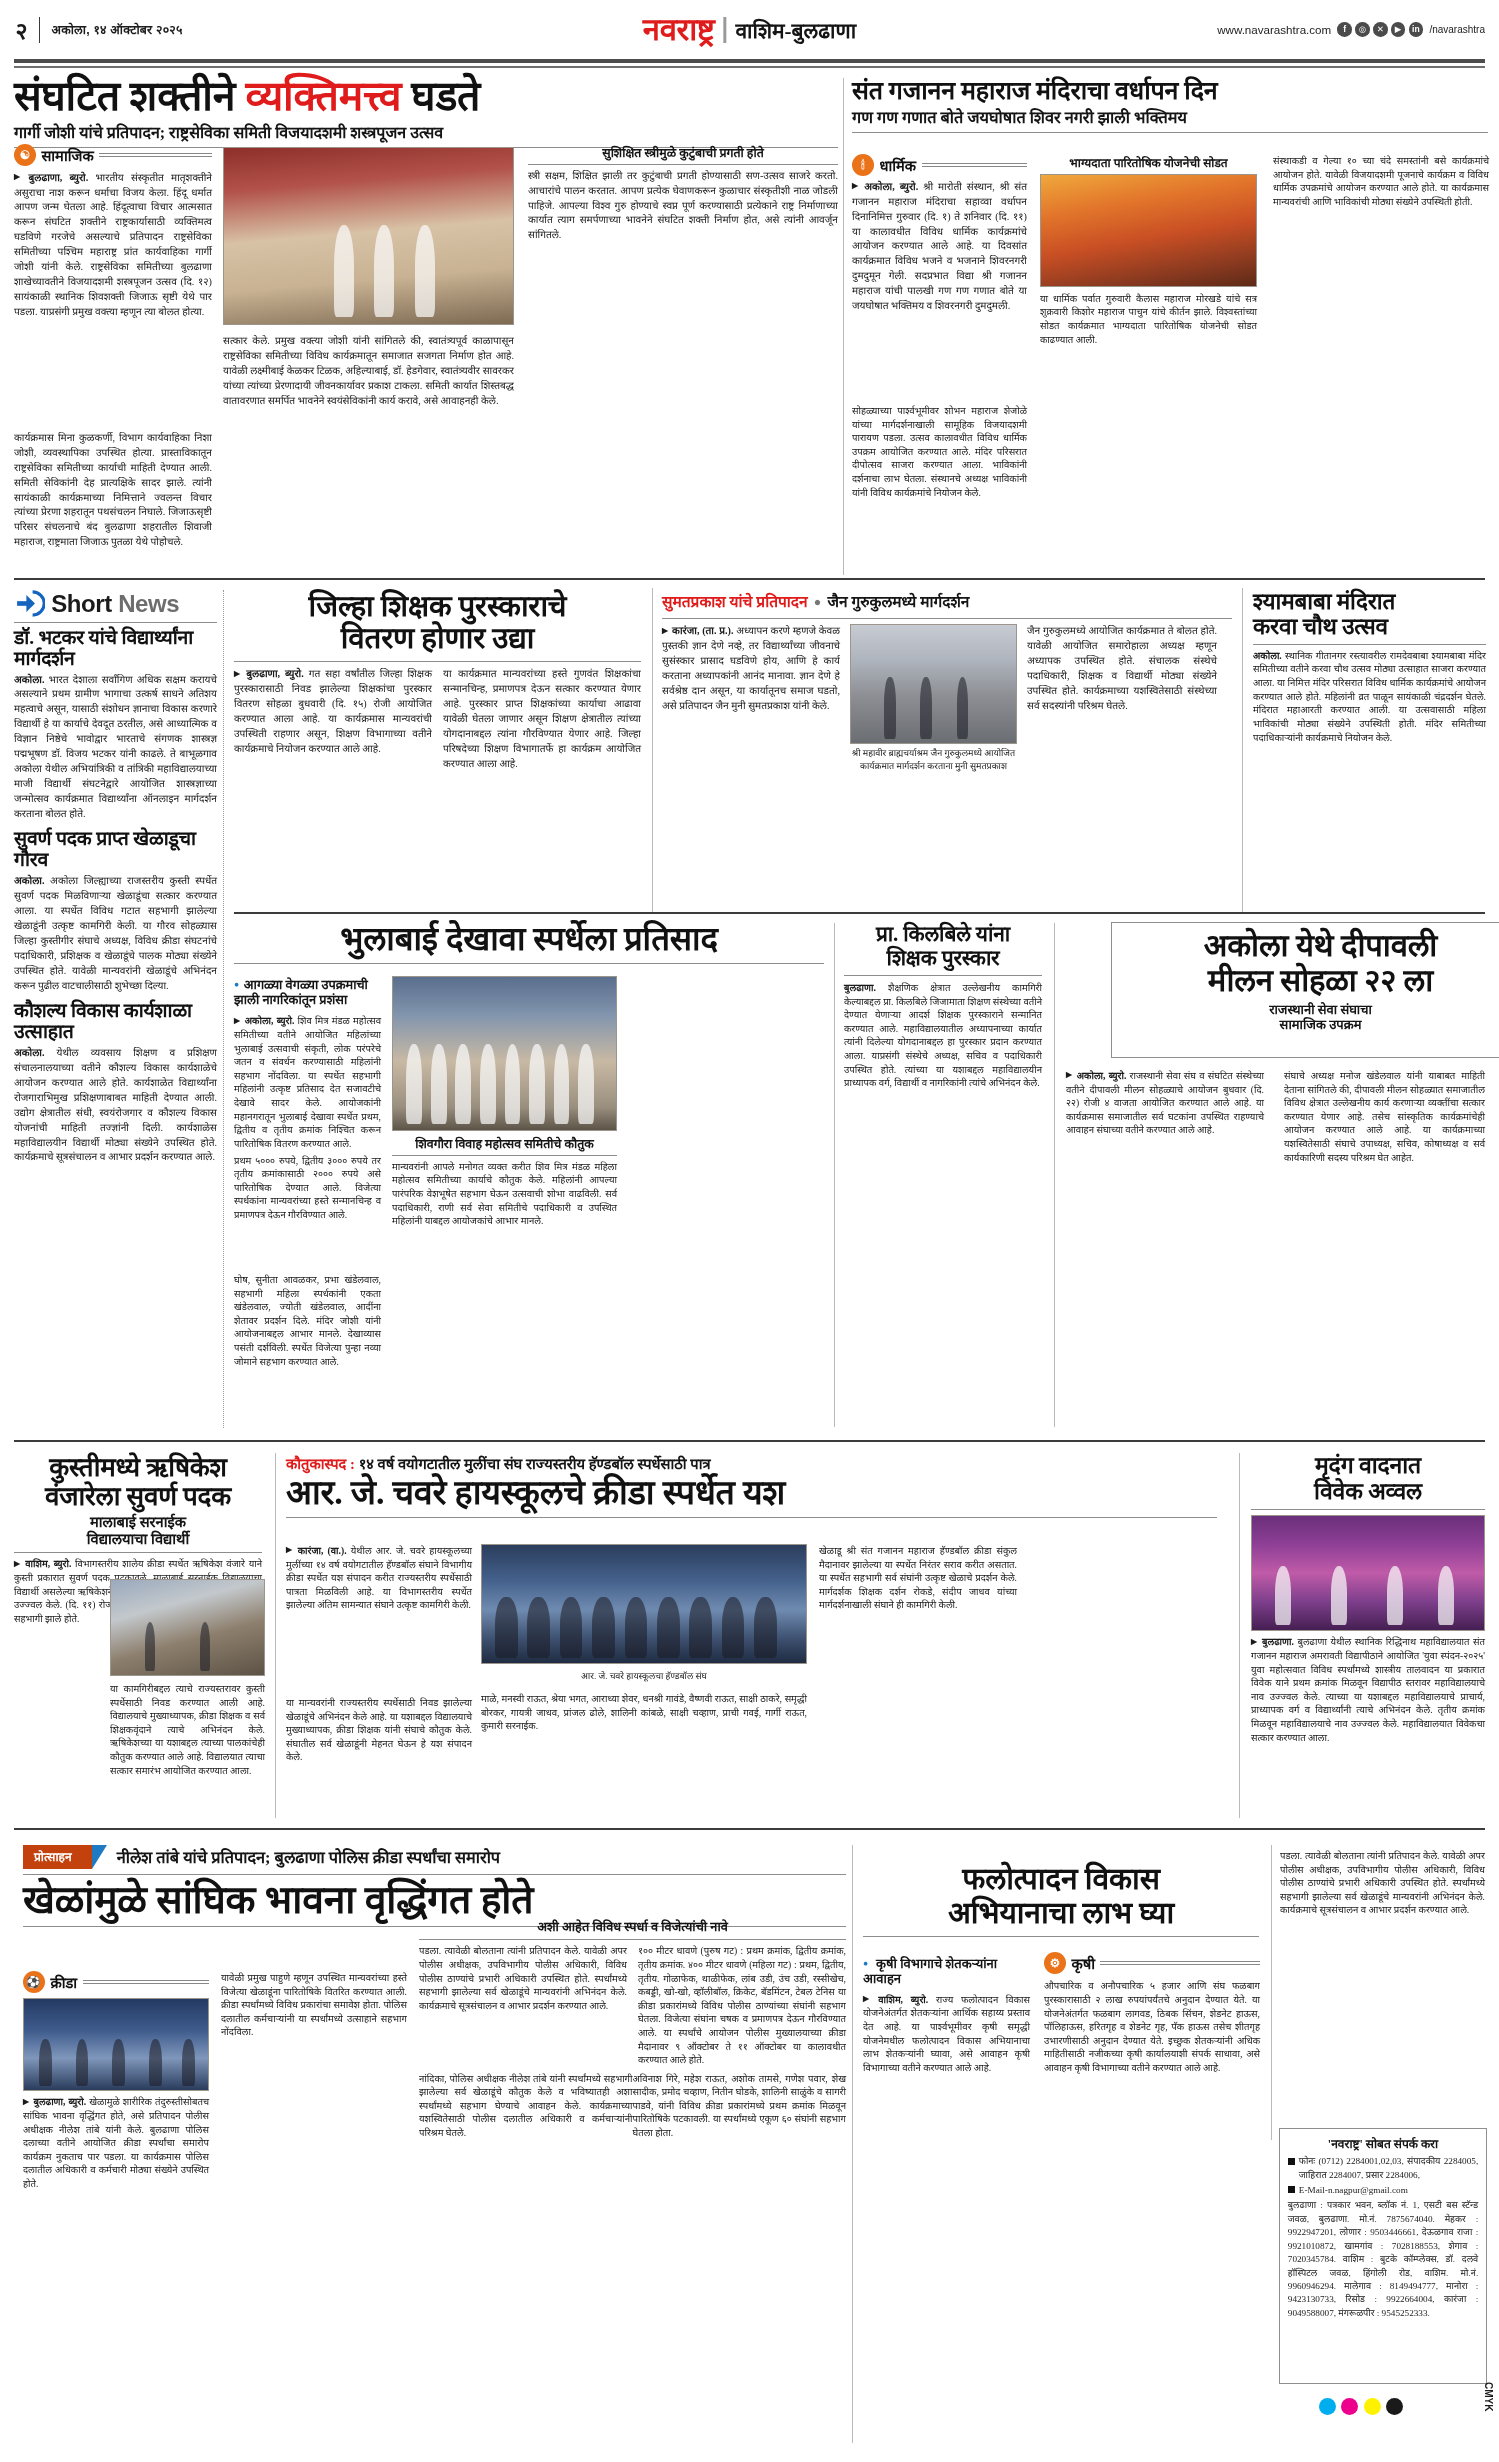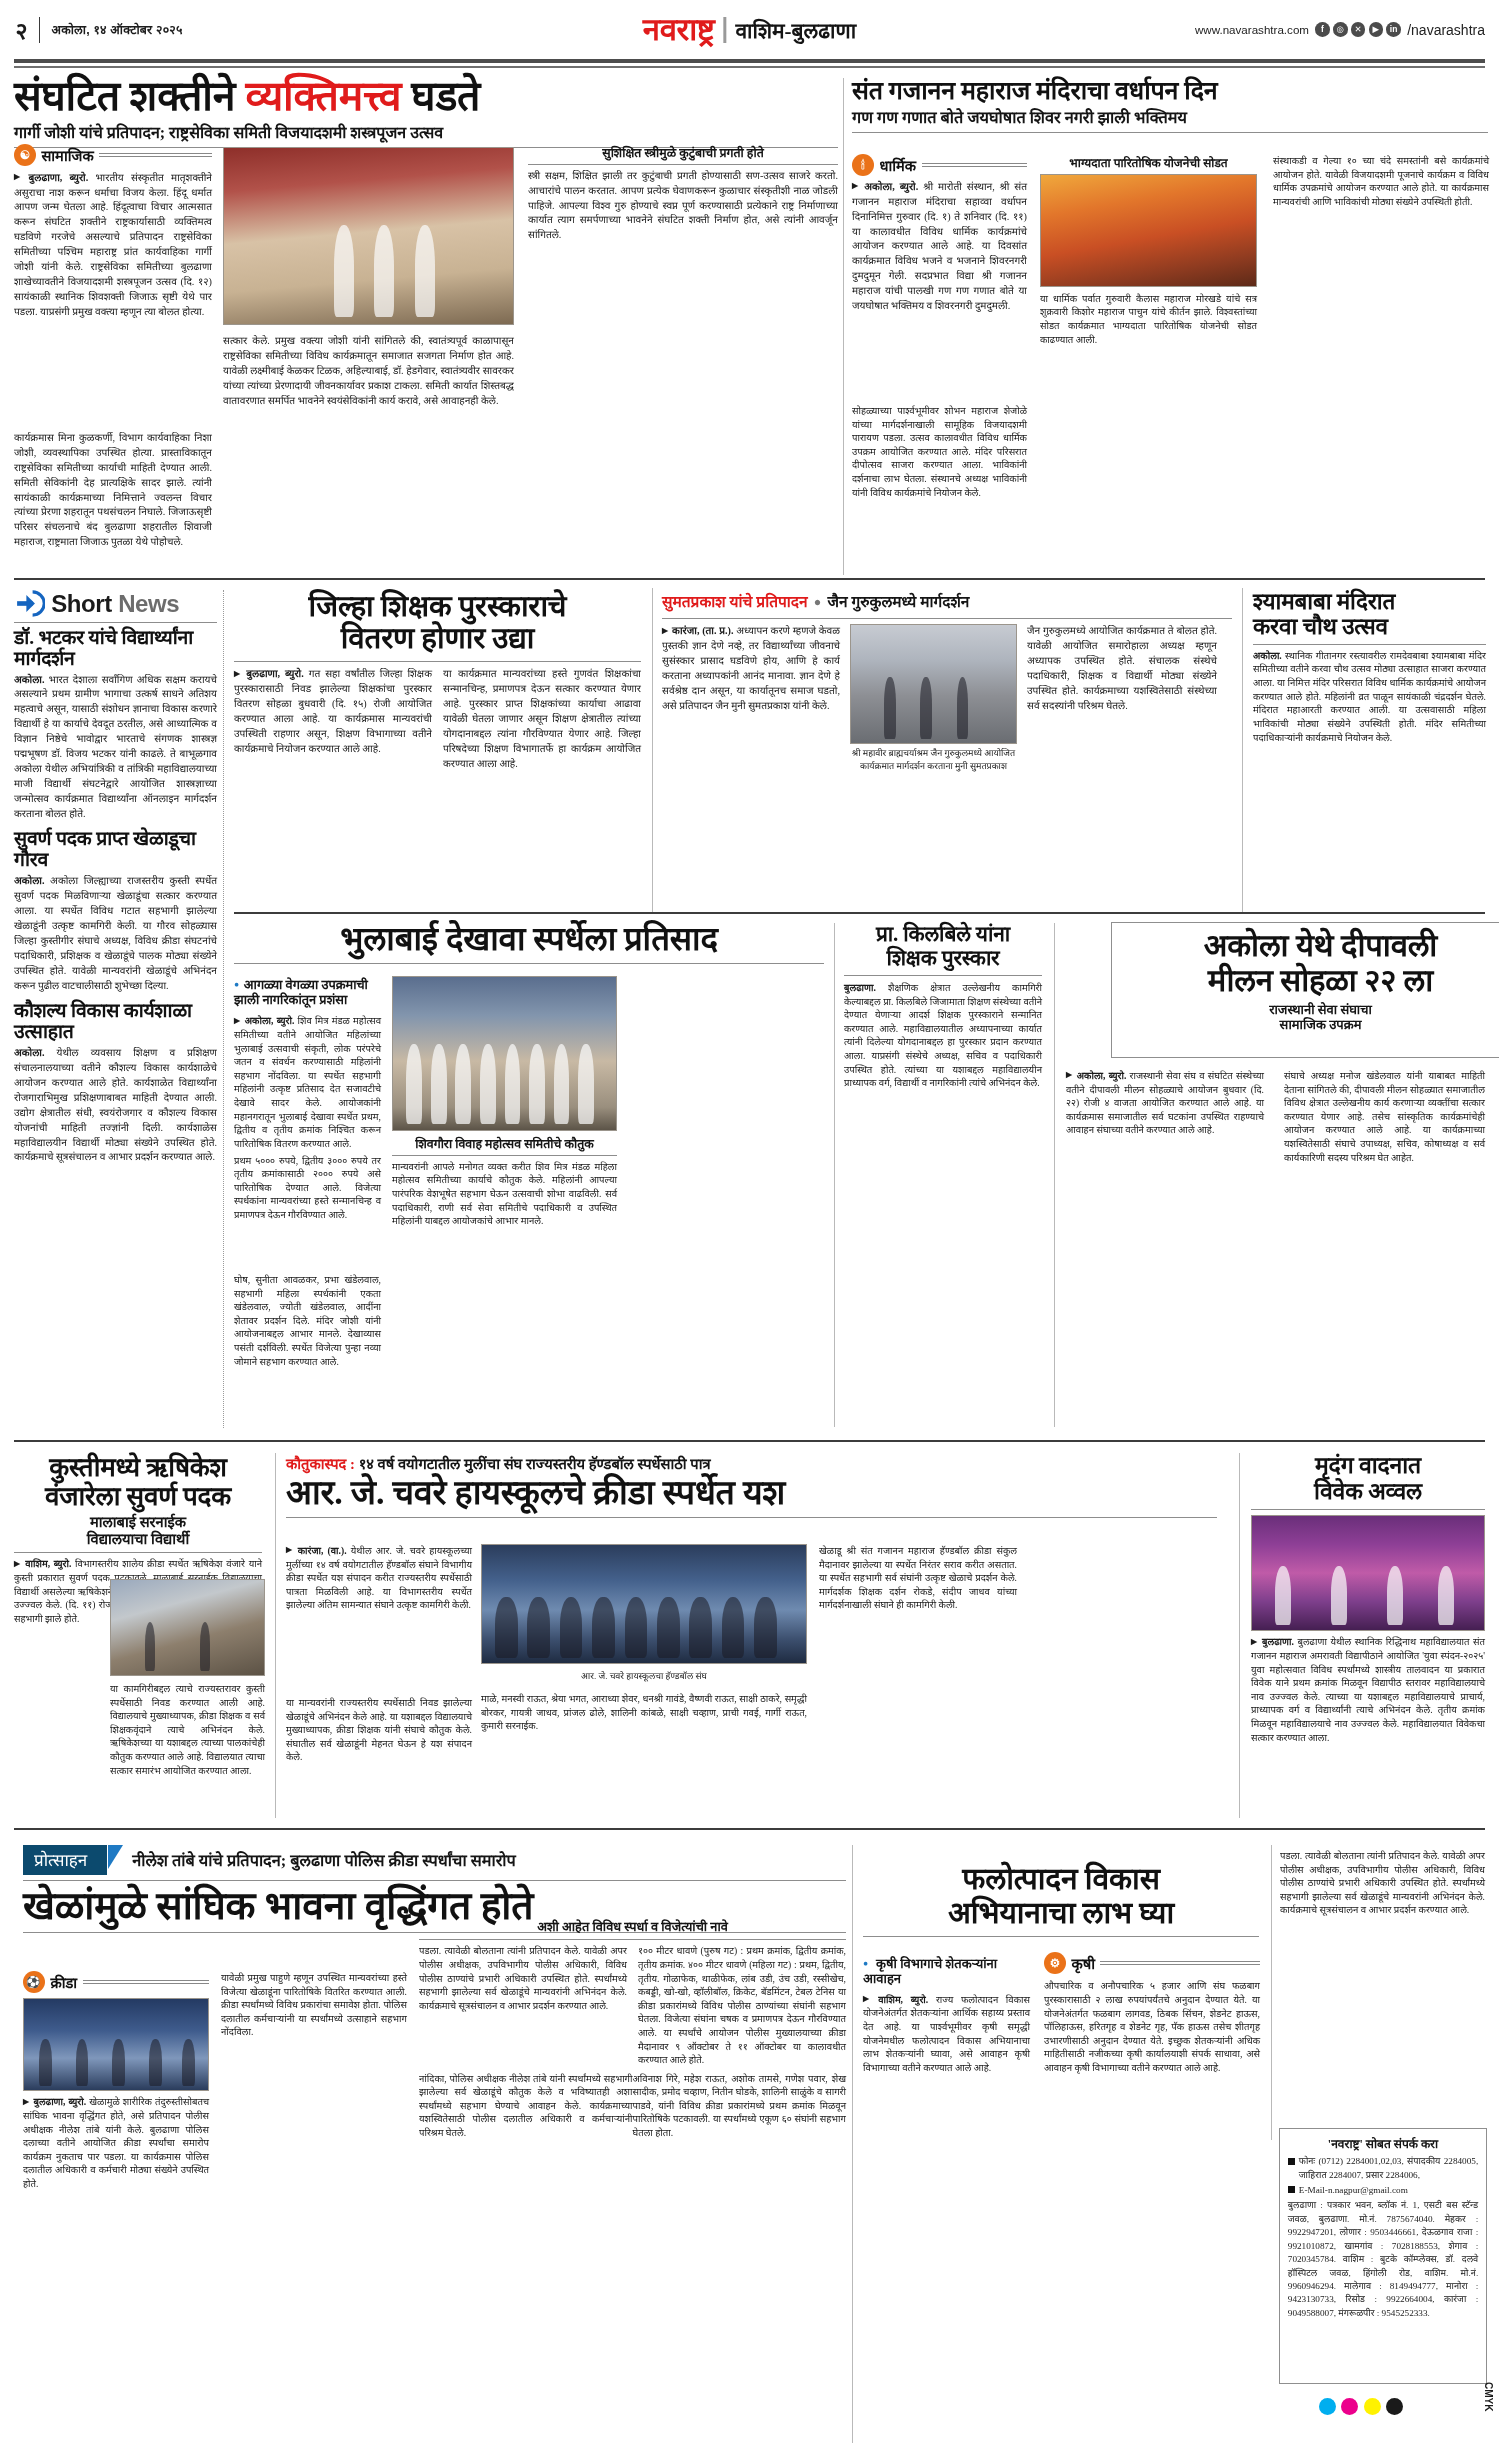--- a/index.html
+++ b/index.html
@@ -31,21 +31,21 @@
   }
   .mh-vline { width:2.3px; height:26px; background:#9a9a9a; }
   .mh-edition { font-family:"Liberation Serif", serif; font-weight:bold; font-size:21px; color:#141414; }
   .mh-right { margin-left:auto; display:flex; align-items:center; gap:6.2px; }
   .mh-url { font-size:11.6px; color:#222; }
   .soc { display:flex; gap:3.1px; }
   .soc i {
     width:14.7px;height:14.7px;border-radius:50%;background:#4b4b4b;display:inline-block;
     color:#fff;font-style:normal;font-size:8.5px;line-height:14.7px;text-align:center;font-weight:bold;
   }
-  .mh-handle { font-size:14px; color:#222; }
+  .mh-handle { font-size:10px; color:#222; }
 
   .rule-thick { height:3.9px; background:#4d4d4d; margin:0 14px; }
   .rule-thin  { height:1.6px; background:#6f6f6f; margin:3.1px 14px 0 14px; }
 
   
   .col-rule-v { position:absolute; width:0.8px; background:#b9b9b9; }
   .hr { height:0.8px; background:#8d8d8d; }
   .hr2 { height:2.3px; background:#3c3c3c; }
   .dotted-v { position:absolute; width:0; border-left:1.6px dotted #9a9a9a; }
 
@@ -75,22 +75,22 @@
   .ph-panel { background:linear-gradient(180deg,#6a2f7a 0%,#8e3f96 25%,#c05ba8 50%,#7e3f8c 75%,#451f52 100%); }
   .ph-blue  { background:linear-gradient(180deg,#243a63 0%,#3f5c8d 35%,#7f97bb 65%,#2a3c5c 100%); }
 
   
   .figs { position:absolute; inset:0; }
   .figs span { position:absolute; bottom:4%; width:7%; height:52%; background:rgba(250,250,250,.72); border-radius:45% 45% 12% 12%; }
   .figs span.d { background:rgba(25,25,35,.55); }
 
   
   .chip {
-    display:inline-block; background:#0c4a6e; color:#fff; font-family:"Liberation Serif",serif;
-    font-weight:normal; font-size:17px; padding:3.1px 20px 3.9px 11px; position:relative;
+    display:inline-block; background:#c2410c; color:#fff; font-family:"Liberation Serif",serif;
+    font-weight:bold; font-size:12px; padding:3.1px 20px 3.9px 11px; position:relative;
   }
   .chip:after{ content:""; position:absolute; right:-15.5px; top:0; border-left:15.5px solid #1f7ac4;
     border-top:0 solid transparent; border-bottom:24px solid transparent; }
 
   .badge-ic {
     width:22px;height:22px;border-radius:50%;background:#ea7219;display:inline-flex;
     align-items:center;justify-content:center;color:#fff;font-size:11.6px;font-weight:bold;
     font-family:"Liberation Serif",serif;
   }
   .badge-row { display:flex; align-items:center; gap:5.4px; }

